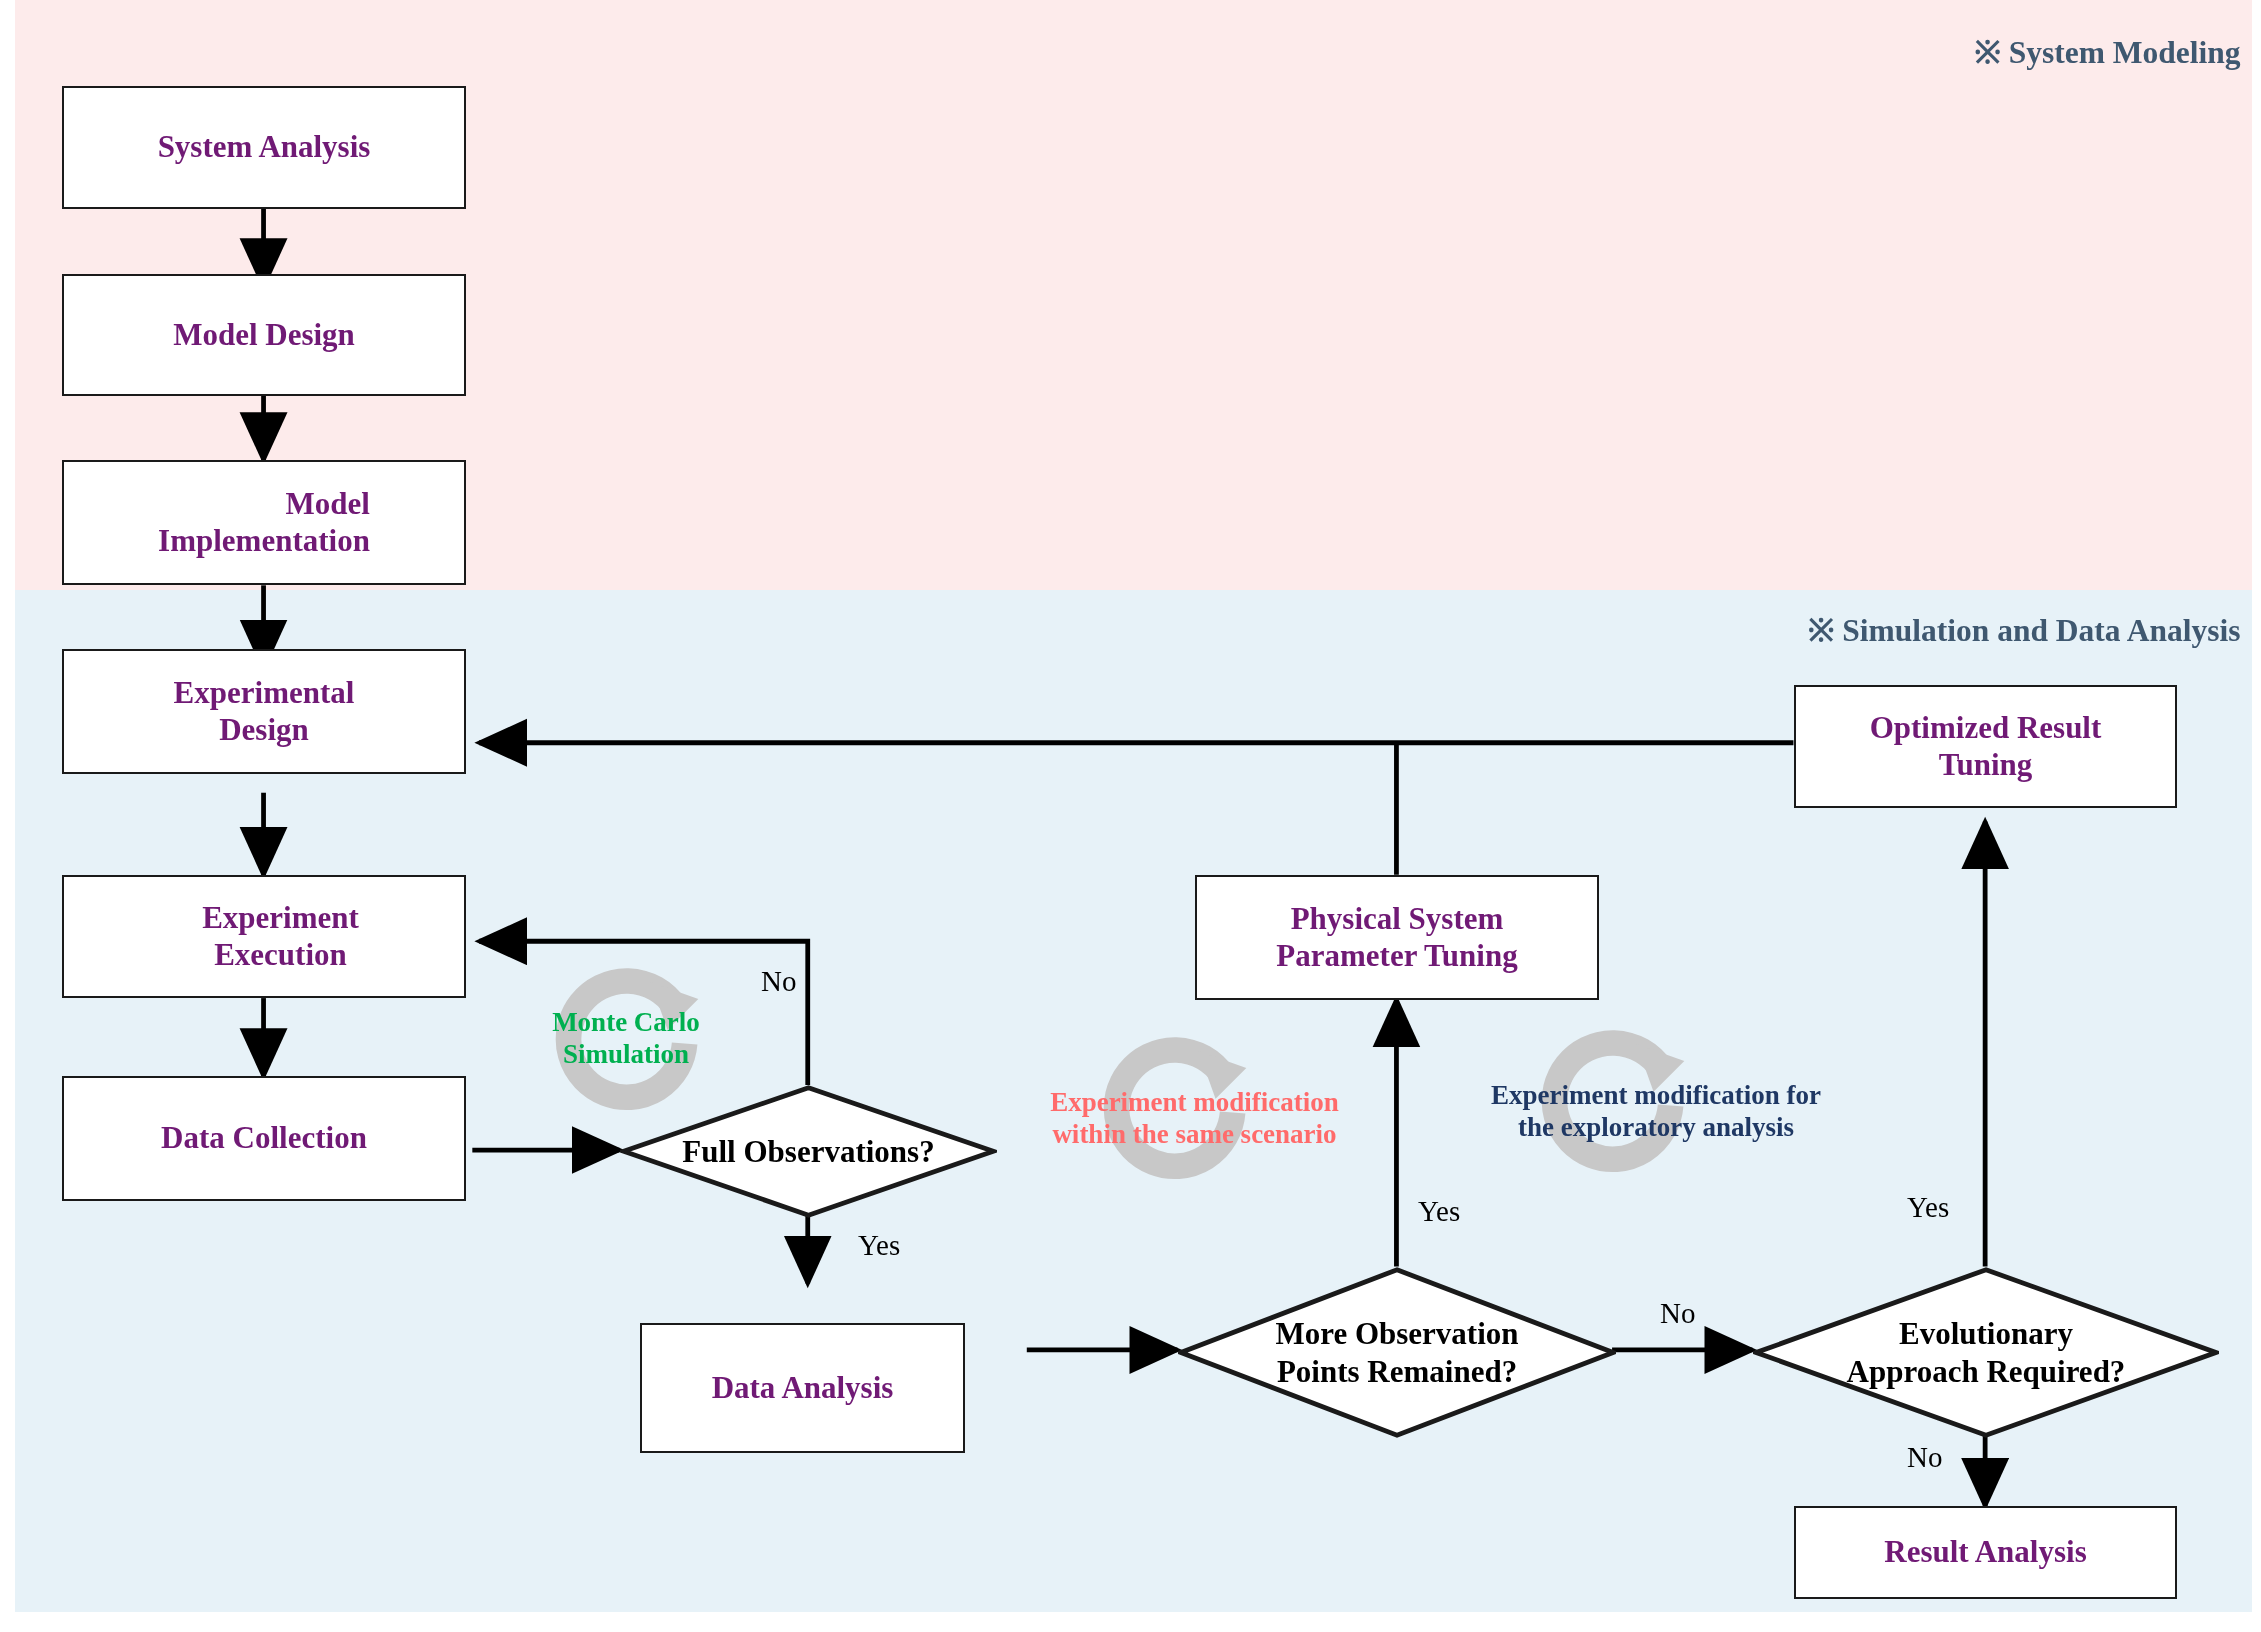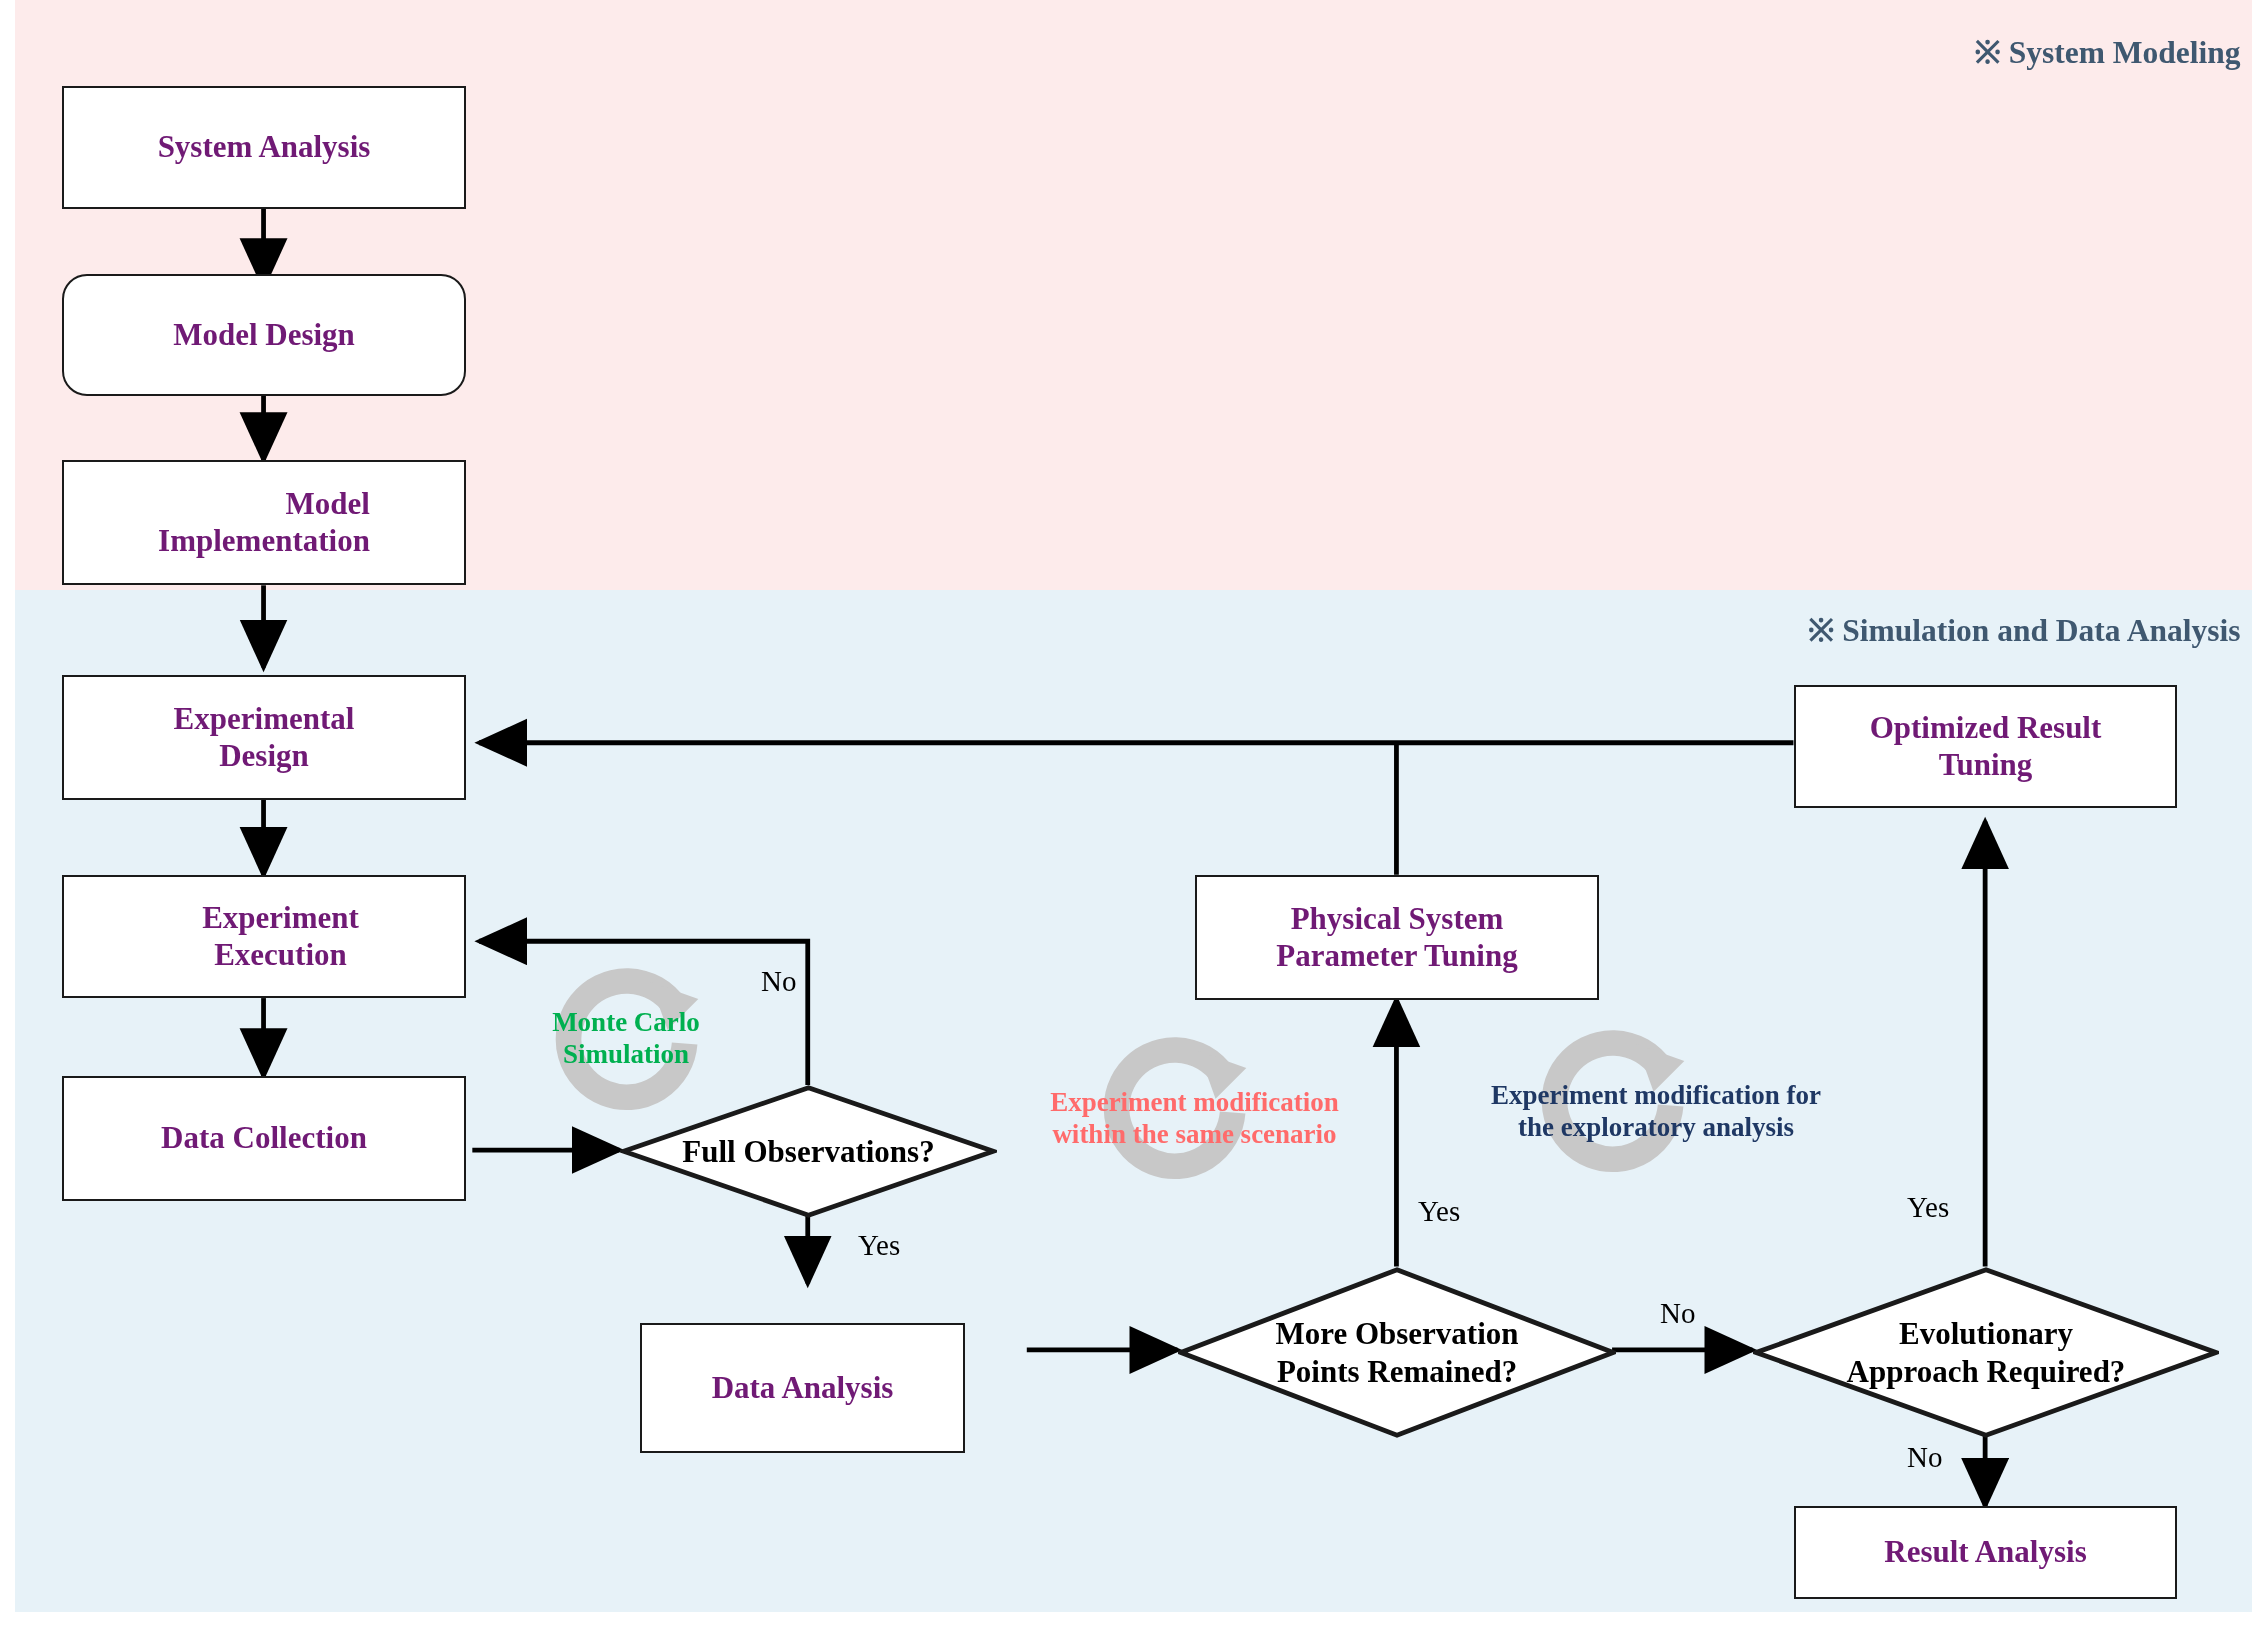--- a/index.html
+++ b/index.html
@@ -101,26 +101,26 @@
 
   <div class="loop-text" style="left:520px;top:1006px;width:212px;font-size:27px;color:#00b050;">Monte Carlo
 Simulation</div>
   <div class="loop-text" style="left:1030px;top:1086px;width:329px;font-size:27px;color:#ff6b6b;">Experiment modification
 within the same scenario</div>
   <div class="loop-text" style="left:1471px;top:1079px;width:370px;font-size:27px;color:#1f3864;">Experiment modification for
 the exploratory analysis</div>
 
   <div class="node" style="left:62px;top:86px;width:404px;height:123px;white-space:pre-line;">System Analysis</div>
 
-  <div class="node" style="left:62px;top:274px;width:404px;height:122px;white-space:pre-line;border-radius:25px;">Model Design</div>
+  <div class="node" style="left:62px;top:274px;width:404px;height:122px;white-space:pre-line;">Model Design</div>
 
   <div class="node" style="left:62px;top:460px;width:404px;height:125px;white-space:pre-line;text-align:right;">Model
 Implementation</div>
 
-  <div class="node" style="left:62px;top:675px;width:404px;height:125px;white-space:pre-line;">Experimental
+  <div class="node" style="left:62px;top:649px;width:404px;height:125px;white-space:pre-line;">Experimental
 Design</div>
 
   <div class="node" style="left:62px;top:875px;width:404px;height:123px;white-space:pre-line;padding-left:33px;">Experiment
 Execution</div>
 
   <div class="node" style="left:62px;top:1076px;width:404px;height:125px;white-space:pre-line;">Data Collection</div>
 
   <div class="node" style="left:640px;top:1323px;width:325px;height:130px;white-space:pre-line;">Data Analysis</div>
 
   <div class="node" style="left:1195px;top:875px;width:404px;height:125px;white-space:pre-line;">Physical System

